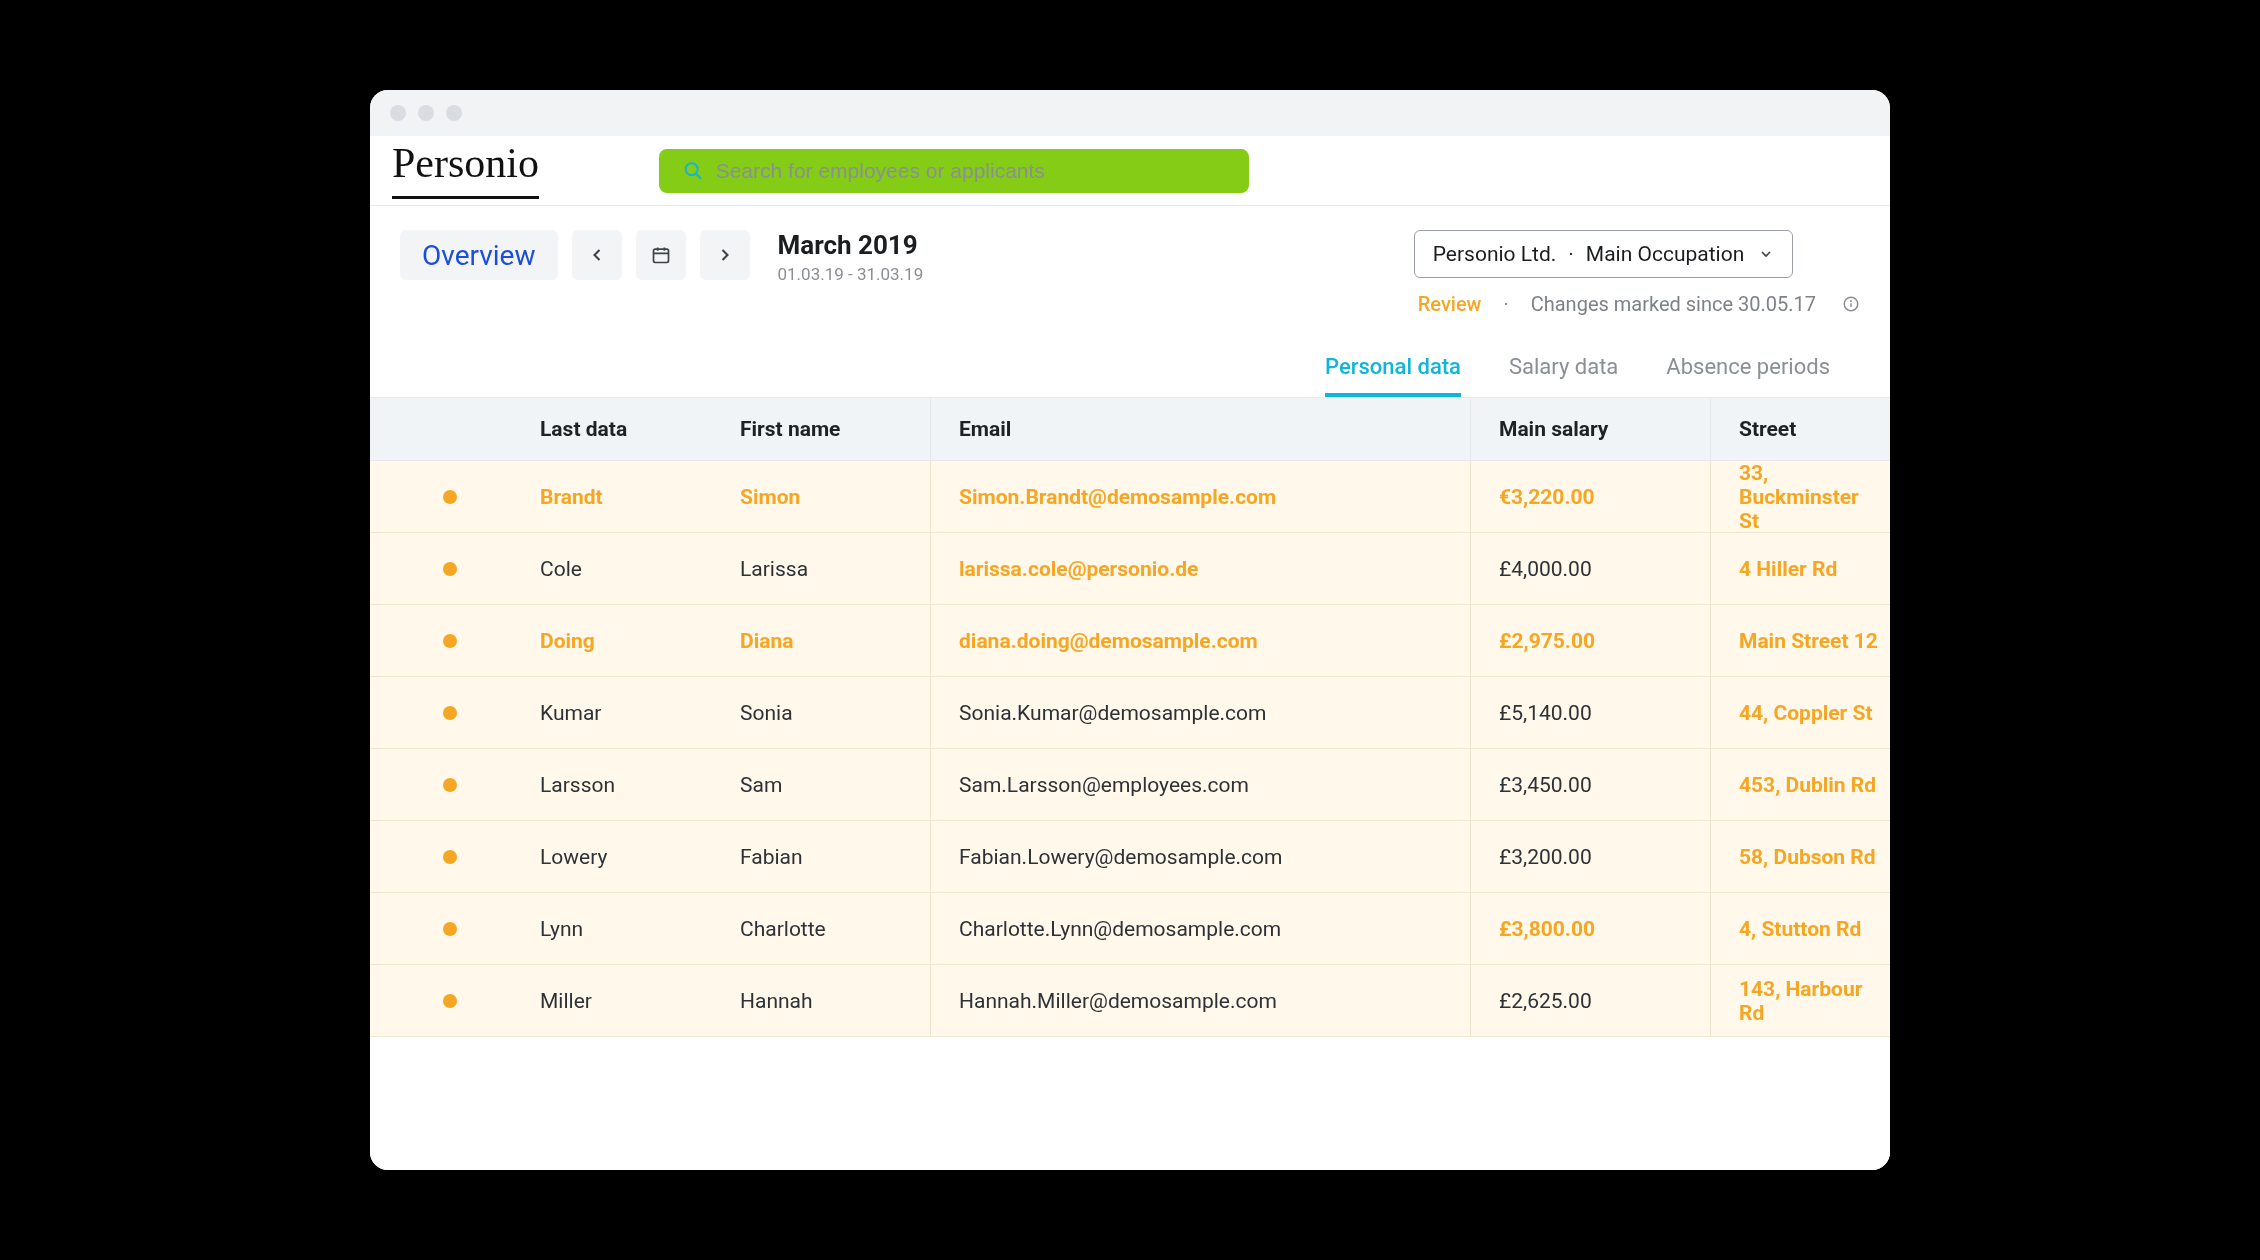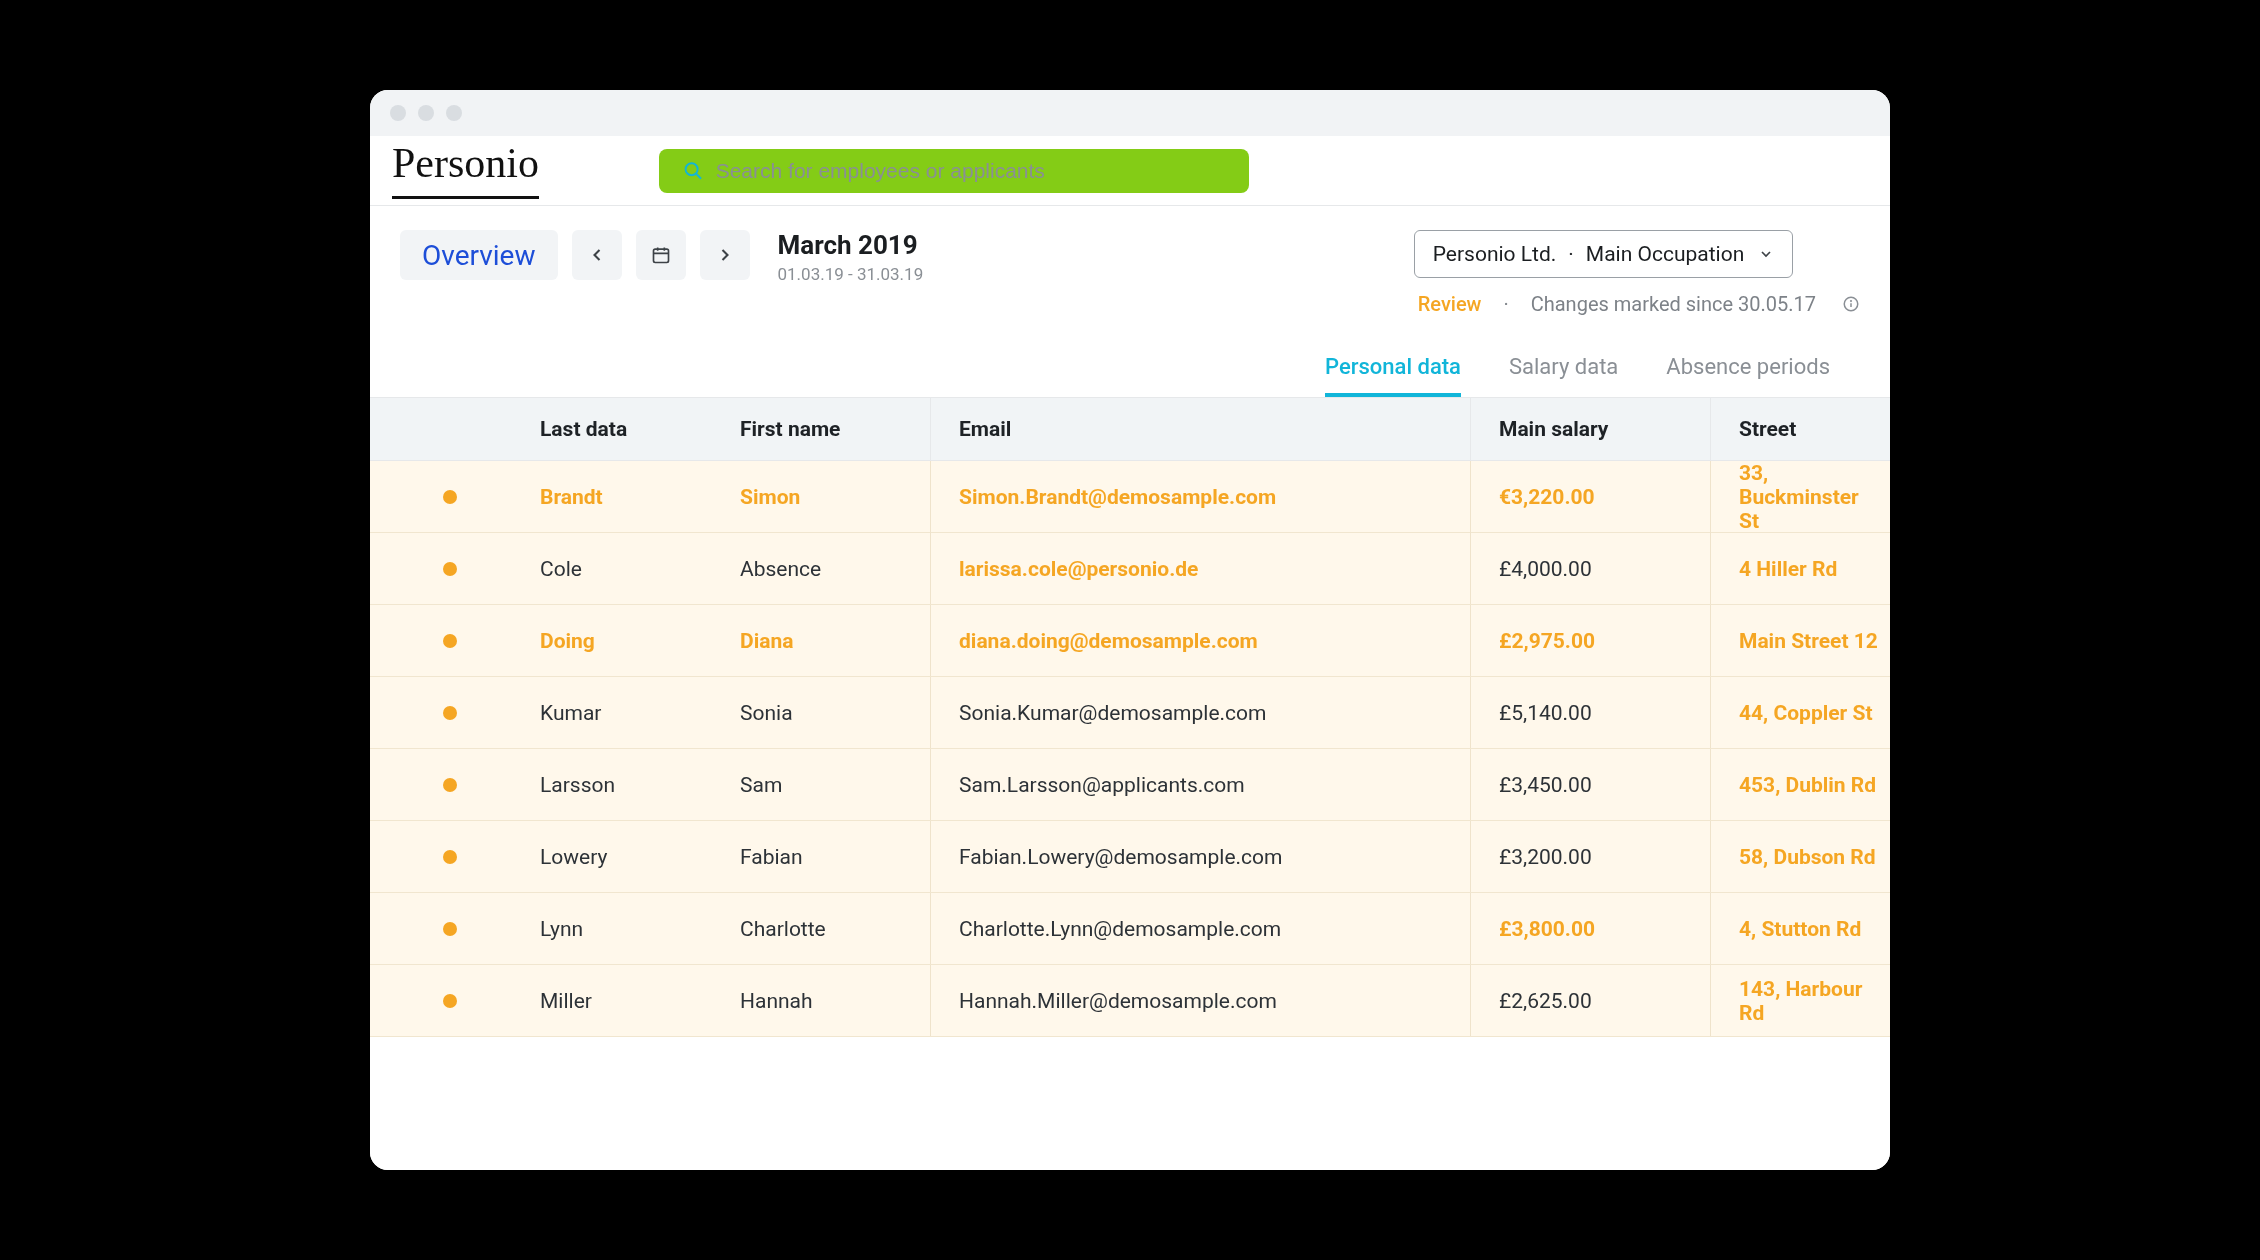--- a/index.html
+++ b/index.html
@@ -274,21 +274,21 @@
           </div>
           <div class="col-street">
             <span class="hl">33, Buckminster St</span>
           </div>
         </div>
         <div class="trow">
           <div class="col-status">
             <div class="dot"></div>
           </div>
           <div class="col-lastname"><span>Cole</span></div>
-          <div class="col-firstname"><span>Absence</span></div>
+          <div class="col-firstname"><span>Larissa</span></div>
           <div class="col-email">
             <span class="hl">larissa.cole@personio.de</span>
           </div>
           <div class="col-salary">
             <span>£4,000.00</span>
           </div>
           <div class="col-street">
             <span class="hl">4 Hiller Rd</span>
           </div>
         </div>
@@ -324,21 +324,21 @@
             <span class="hl">44, Coppler St</span>
           </div>
         </div>
         <div class="trow">
           <div class="col-status">
             <div class="dot"></div>
           </div>
           <div class="col-lastname"><span>Larsson</span></div>
           <div class="col-firstname"><span>Sam</span></div>
           <div class="col-email">
-            <span>Sam.Larsson@applicants.com</span>
+            <span>Sam.Larsson@employees.com</span>
           </div>
           <div class="col-salary">
             <span>£3,450.00</span>
           </div>
           <div class="col-street">
             <span class="hl">453, Dublin Rd</span>
           </div>
         </div>
         <div class="trow">
           <div class="col-status">

